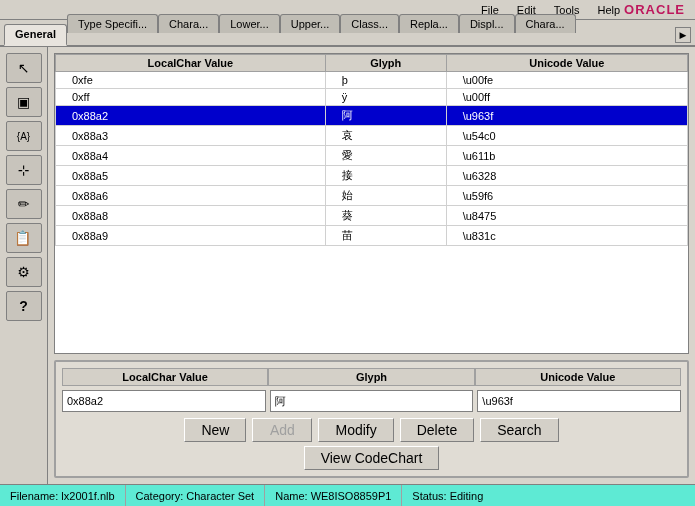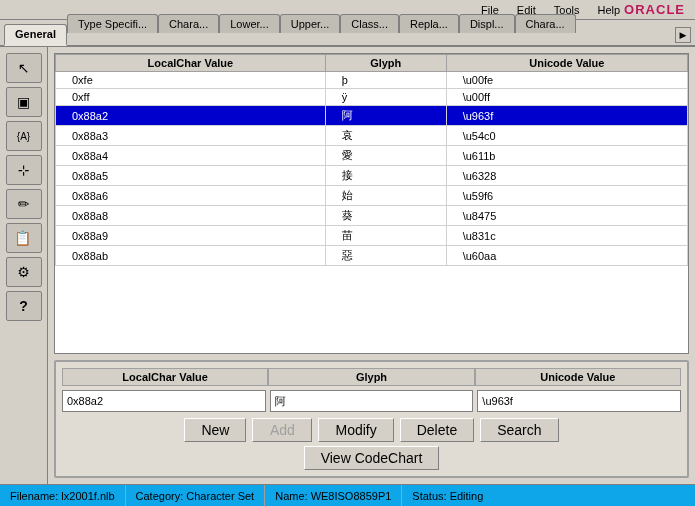--- a/index.html
+++ b/index.html
@@ -224,21 +224,21 @@
     .btn.disabled {
       color: #a0a0a0;
       cursor: default;
     }
     .btn-wide {
       min-width: 100px;
     }
 
     
     .status-bar {
-      background: #0ea5e9;
+      background: #5eead4;
       border-top: 1px solid #808080;
       display: flex;
       height: 22px;
       align-items: center;
     }
     .status-item {
       padding: 2px 10px;
       font-size: 11px;
       border-right: 1px solid #a0a0a0;
       height: 100%;
@@ -347,25 +347,20 @@
                 <tr>
                   <td>0x88a8</td>
                   <td>葵</td>
                   <td>\u8475</td>
                 </tr>
                 <tr>
                   <td>0x88a9</td>
                   <td>苗</td>
                   <td>\u831c</td>
                 </tr>
-                <tr>
-                  <td>0x88ab</td>
-                  <td>惡</td>
-                  <td>\u60aa</td>
-                </tr>
               </tbody>
           </table>
         </div>
       </div>
 
       <div class="edit-panel">
         <div class="edit-headers">
           <div class="edit-header-cell">LocalChar Value</div>
           <div class="edit-header-cell">Glyph</div>
           <div class="edit-header-cell">Unicode Value</div>

